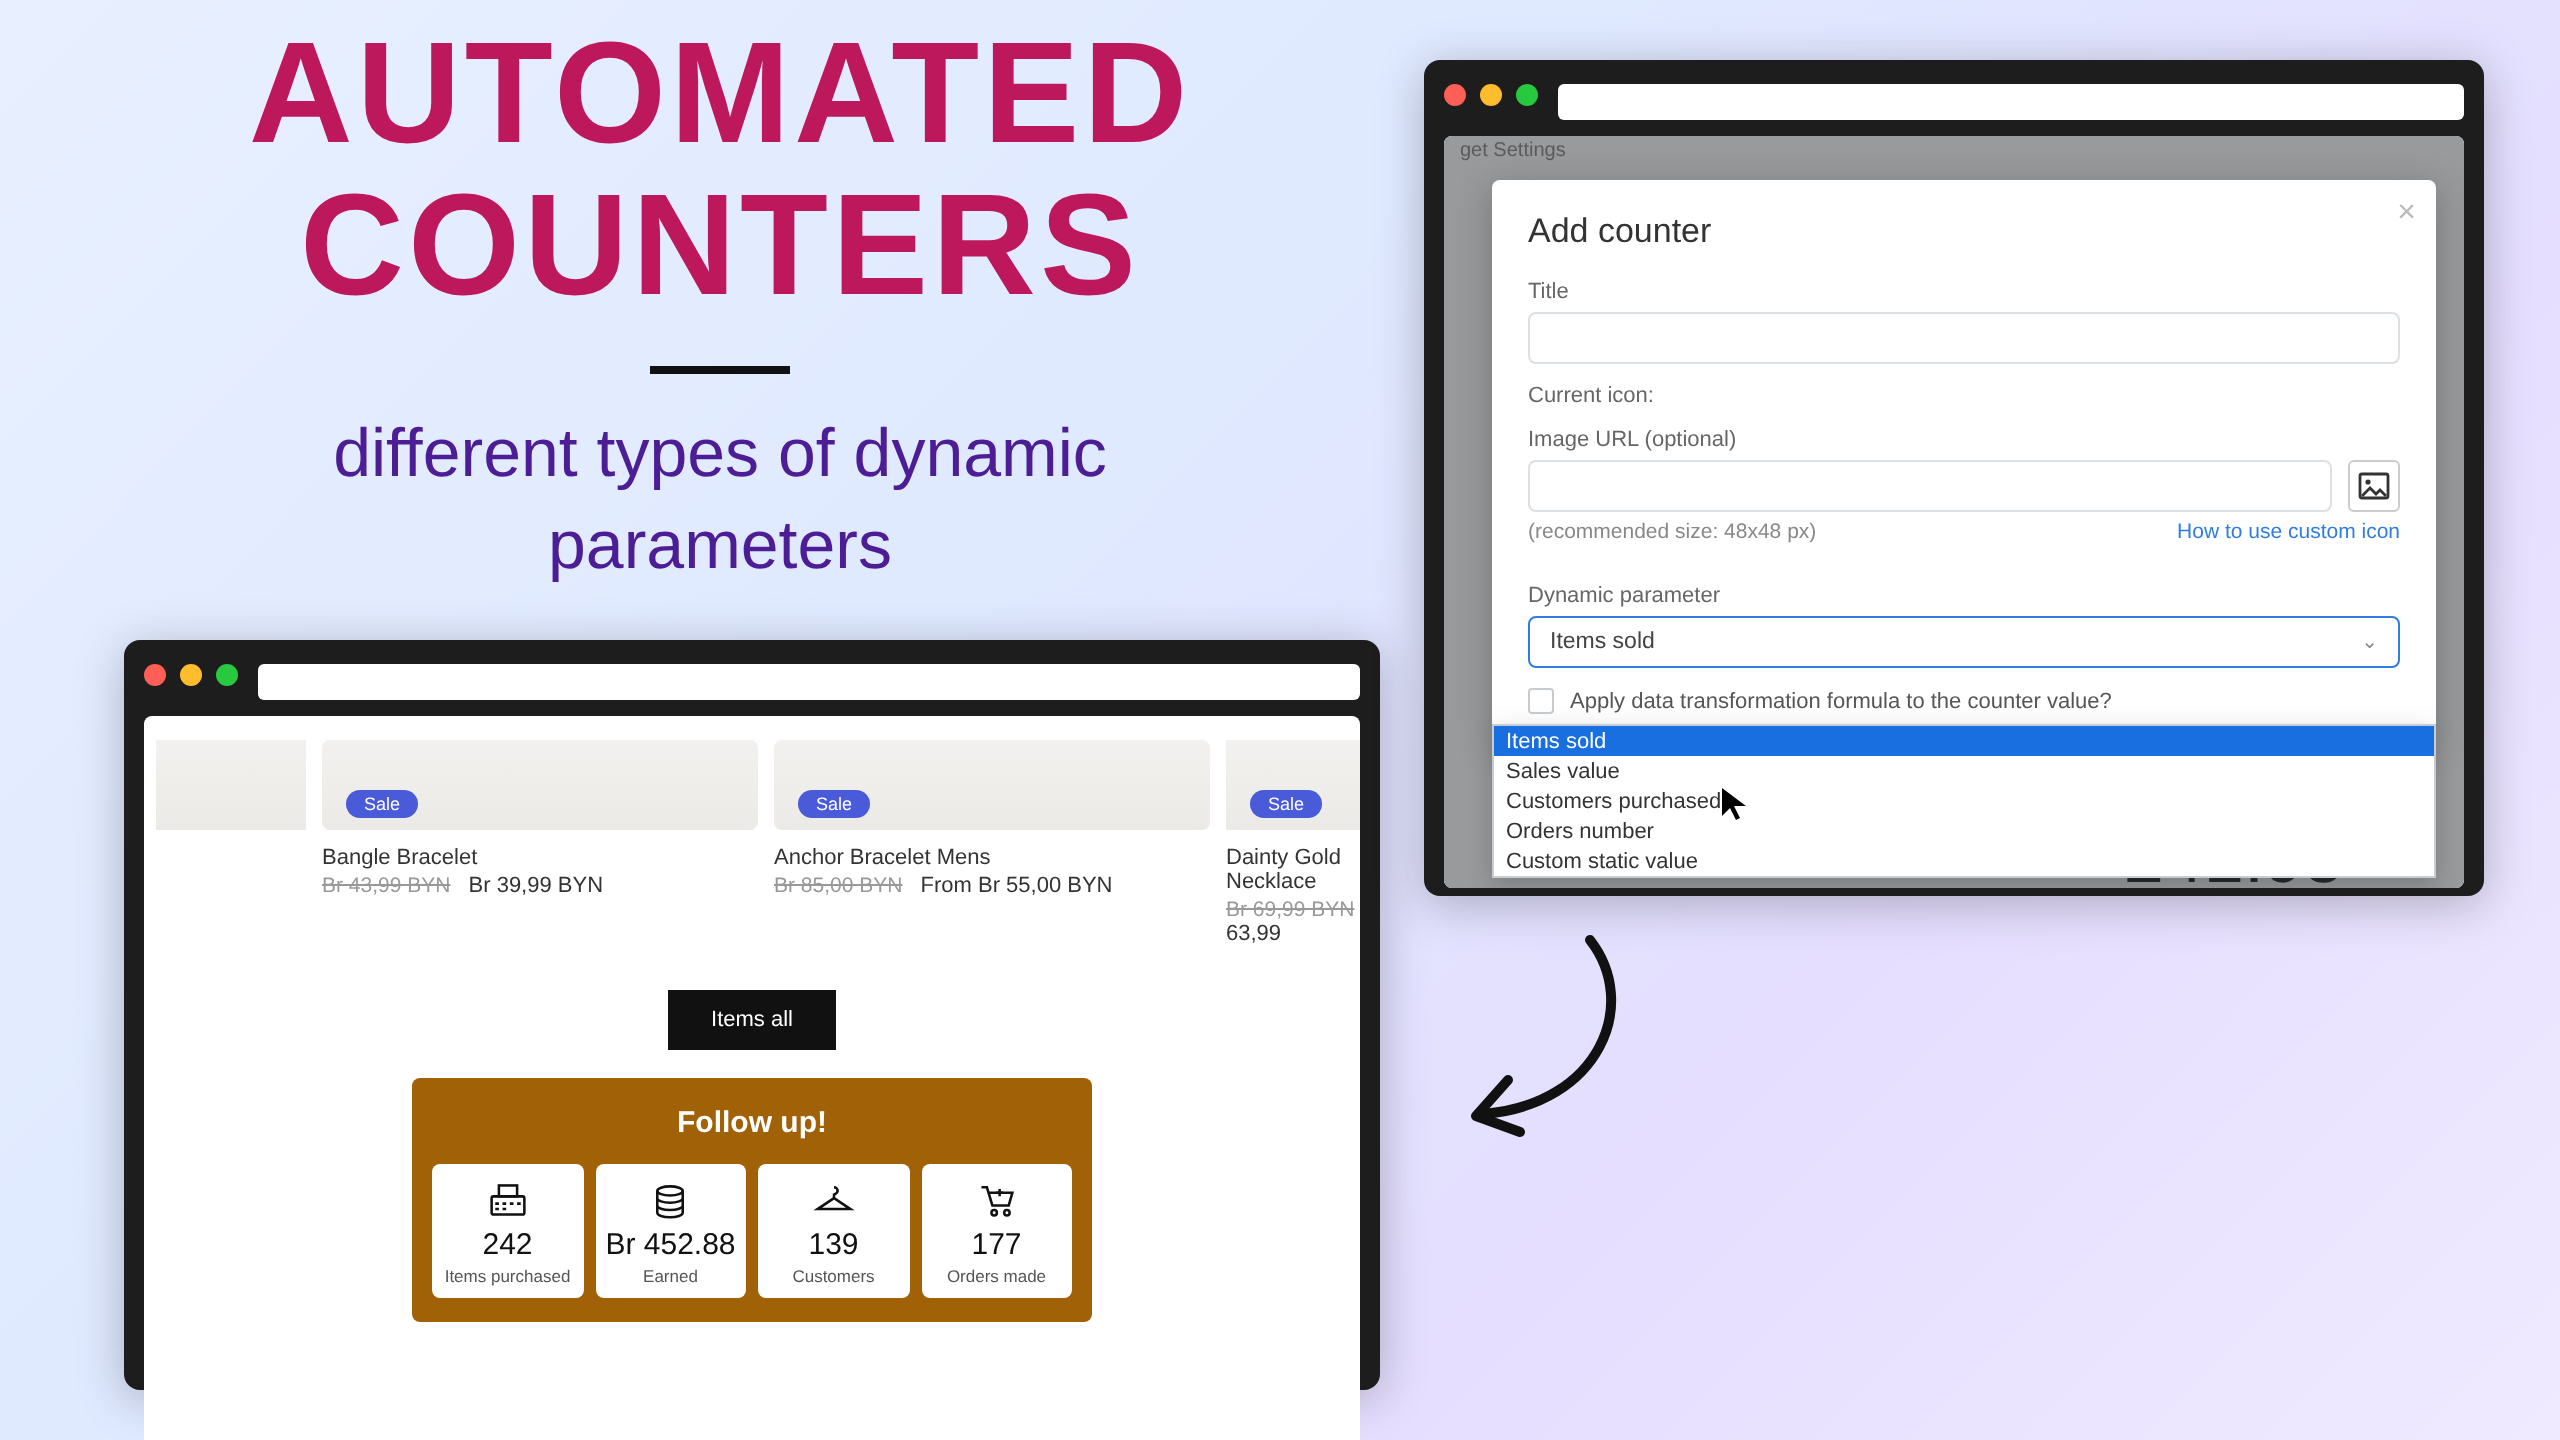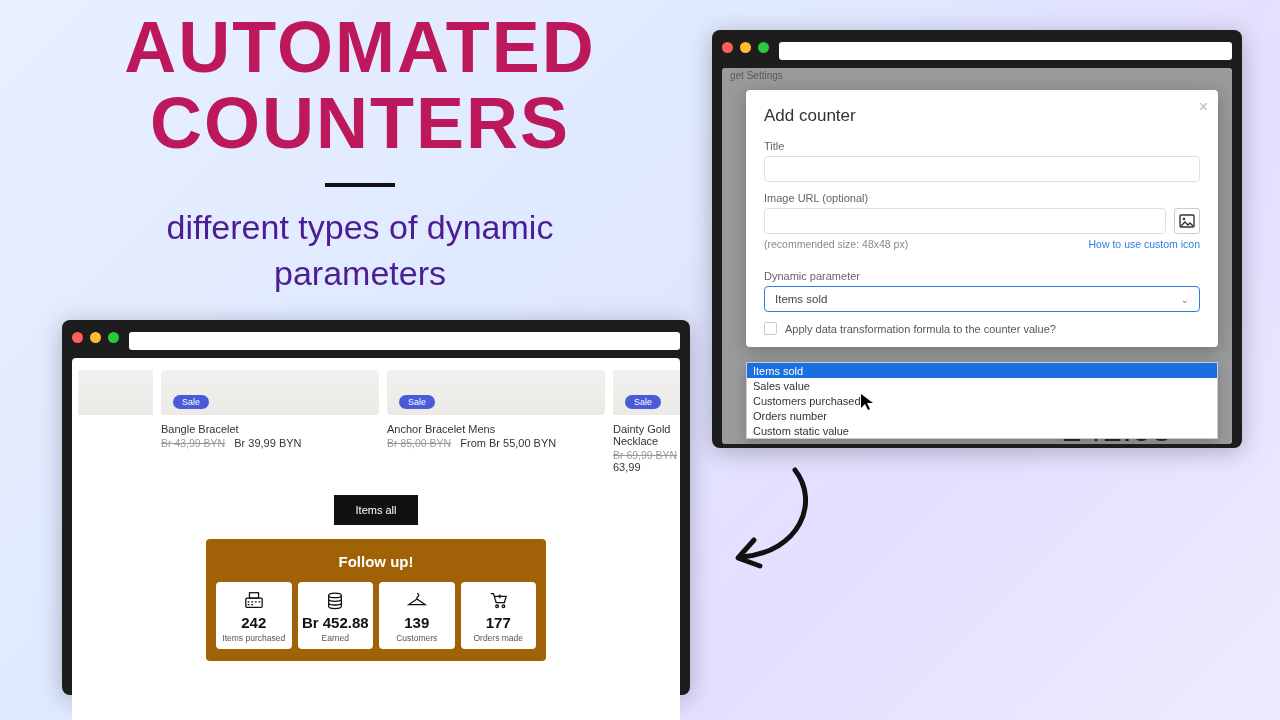--- a/index.html
+++ b/index.html
@@ -67,21 +67,21 @@
   border-radius:4px; padding:14px 10px 12px;
 }
 .followbox h3 { text-align:center; font-size:15px; font-weight:700; margin-bottom:12px;}
 .stats { display:flex; gap:6px; justify-content:center;}
 .stat {
   background:#fff; color:#111; border-radius:4px; width:78px;
   padding:8px 2px 6px; text-align:center;
 }
 .stat .ico { height:20px; margin-bottom:4px; display:flex; align-items:center; justify-content:center;}
 .stat .ico svg { stroke:#111; fill:none; stroke-width:1.4;}
-.stat .val { font-size:15px; font-weight:700;}
+.stat .val { font-size:15px; font-weight:400;}
 .stat .lbl { font-size:8.5px; margin-top:2px; color:#555;}
 
 
 .admin { left:712px; top:30px; width:530px; height:418px; }
 .admin .viewport { height:376px; padding:0; }
 .dimmed {
   position:absolute; inset:0; background:#eef0f2;
   filter:brightness(.92);
 }
 .dimmed .status {
@@ -272,20 +272,23 @@
 
     <div class="modal">
       <span class="close">×</span>
       <h2>Add counter</h2>
 
       <div class="row">
         <label>Title</label>
         <input type="text" style="">
       </div>
 
+      <div class="row">
+        <label>Current icon:</label>
+      </div>
 
       <div class="row">
         <label>Image URL (optional)</label>
         <div class="url-row">
           <input type="text" style="">
           <div class="picbtn">
             <svg width="16" height="14" viewBox="0 0 16 14">
                 <rect x="1" y="1" width="14" height="12" rx="1" fill="none" stroke="#333" stroke-width="1.4"></rect>
                 <circle cx="5" cy="5" r="1.3" fill="#333"></circle>
                 <path d="M2 12l4-4 3 3 2-2 3 3" fill="none" stroke="#333" stroke-width="1.4"></path>

